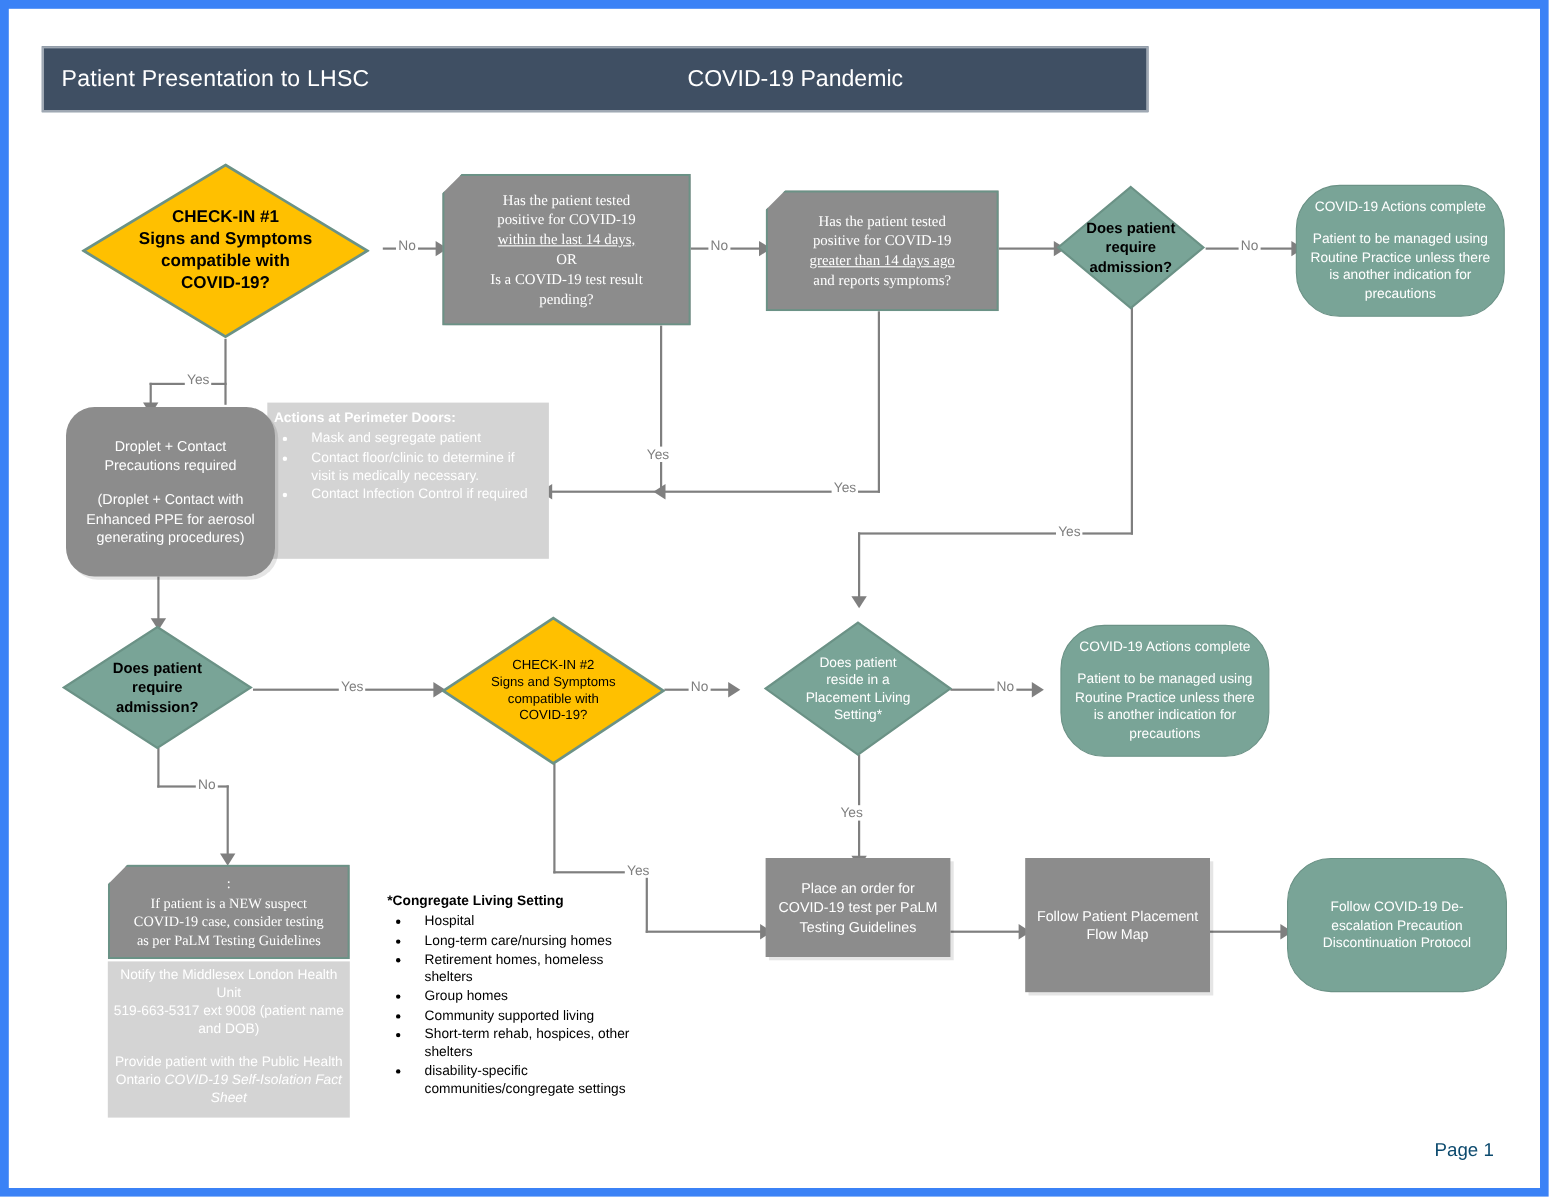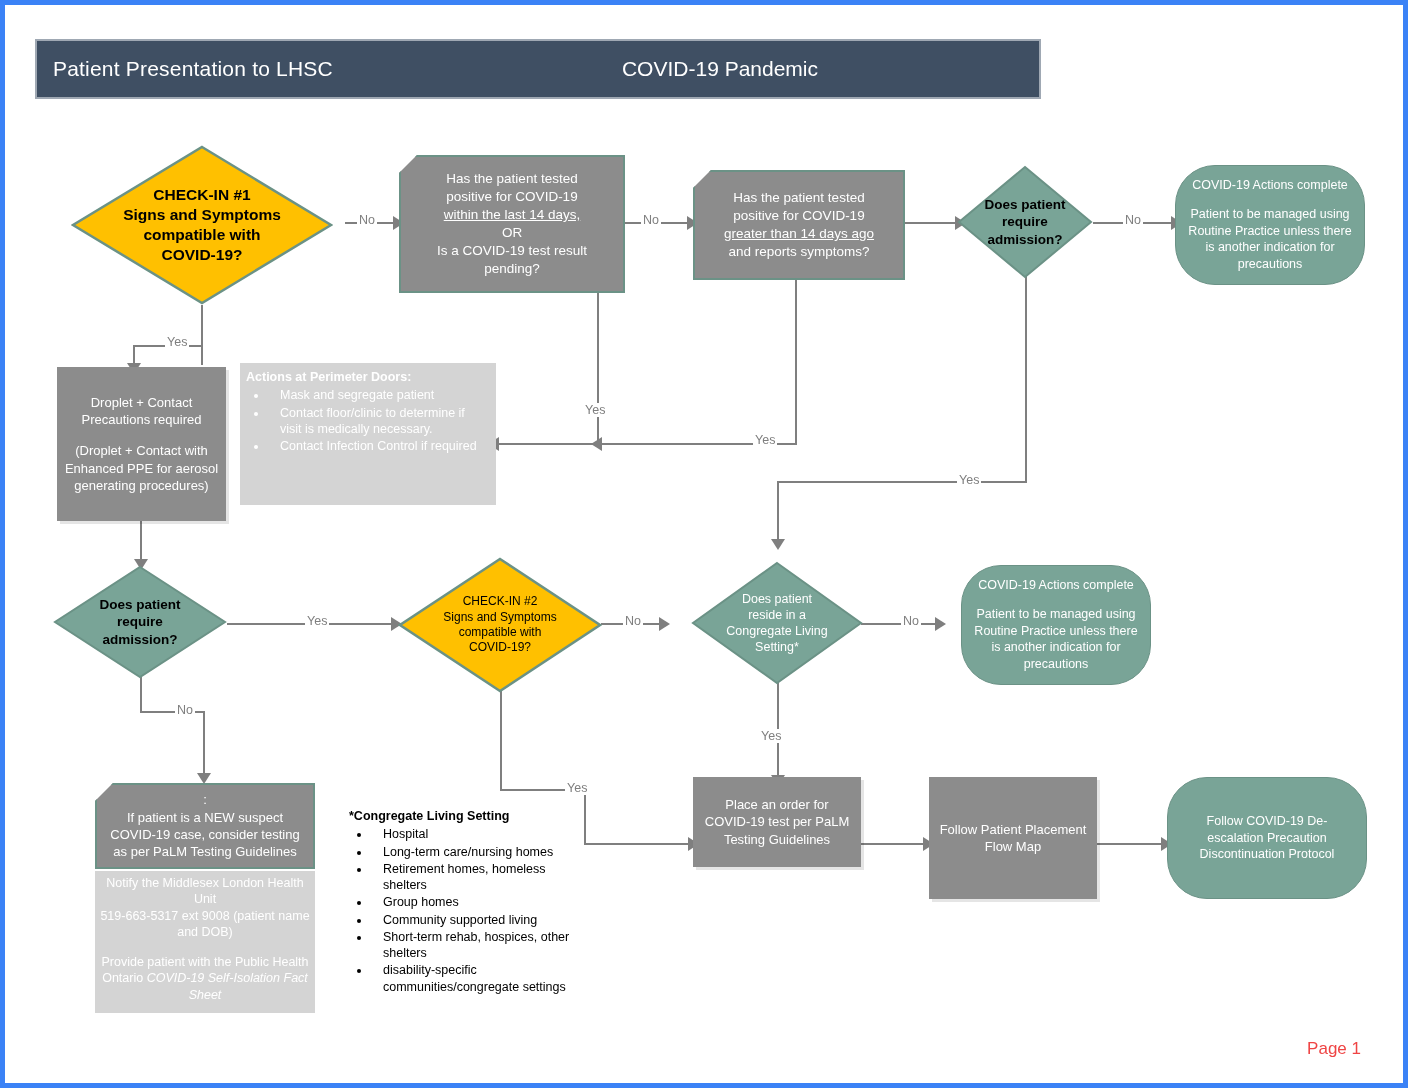--- a/index.html
+++ b/index.html
@@ -5,21 +5,21 @@
   html,body{margin:0;padding:0;background:#ffffff;}
   body{
     font-family:"Liberation Sans", sans-serif;
     width:1408px;height:1088px;position:relative;overflow:hidden;
     -webkit-font-smoothing:antialiased;
   }
   #page{
     position:absolute;left:0;top:0;width:1408px;height:1088px;
     background:#fff;
     box-sizing:border-box;
-    border:5px solid #3b82f6;
+    border:8px solid #3b82f6;
   }
   
   .hdr-wrap{position:absolute;left:30px;top:34px;width:1348px;height:62px;}
   .hdr-main{
     position:absolute;left:0;top:0;width:1006px;height:60px;
     background:#3f4f63;border:2px solid #9fa8b3;box-sizing:border-box;
   }
   .hdr-main .t1{
     position:absolute;left:16px;top:50%;transform:translateY(-50%);
     color:#ffffff;font-size:21px;letter-spacing:.2px;white-space:nowrap;
@@ -49,20 +49,21 @@
 
   .boxgrey{
     background:#8c8c8c;color:#ffffff;
     display:flex;align-items:center;justify-content:center;text-align:center;
     line-height:1.33;
   }
   .boxgrey.teal-edge{border:2px solid #6b9286;}
   .penta{
     
     clip-path:polygon(18px 0,100% 0,100% 100%,0 100%,0 18px);
+    font-family:Liberation Serif, serif;
   }
   .shadowed{box-shadow:3px 3px 0 rgba(0,0,0,.10);}
 
   .rounded-teal{
     background:#79a497;color:#ffffff;border-radius:40px;
     display:flex;align-items:center;justify-content:center;text-align:center;
     line-height:1.34;border:1px solid #6b9286;
   }
   .lightbox{
     background:#d4d4d4;color:#ffffff;line-height:1.3;
@@ -84,21 +85,21 @@
   }
 
   
   ul.b{margin:0;padding:0;list-style:none;}
   ul.b li{position:relative;padding-left:34px;margin:0 0 1px 0;}
   ul.b li:before{
     content:"";position:absolute;left:8px;top:7px;width:4px;height:4px;
     border-radius:50%;background:currentColor;
   }
   .footer{
-    position:absolute;right:42px;bottom:24px;color:#ef4444;font-size:17px;
+    position:absolute;right:42px;bottom:24px;color:#0c4a6e;font-size:17px;
   }
 </style>
 </head>
 <body>
 
 <div id="page">
 
   <div class="hdr-wrap">
     <div class="hdr-main">
       <div class="t1">Patient Presentation to LHSC</div>
@@ -225,21 +226,21 @@
   </div>
 
   <div class="node rounded-teal" style="left:1170px;top:160px;width:190px;height:120px;font-size:12.5px;padding:4px 12px;z-index:5;">
     <div>
       <div>COVID-19 Actions complete</div>
       <div style="height:12px;"></div>
       <div>Patient to be managed using Routine Practice unless there is another indication for precautions</div>
     </div>
   </div>
 
-  <div class="node boxgrey shadowed" style="left:52px;top:362px;width:169px;height:154px;font-size:13px;padding:4px 6px;z-index:5;">
+  <div class="node boxgrey shadowed" style="left:52px;top:362px;width:190px;height:154px;font-size:13px;padding:4px 6px;z-index:5;border-radius:26px;">
     <div>
       <div>Droplet + Contact</div>
       <div>Precautions required</div>
       <div style="height:14px;"></div>
       <div>(Droplet + Contact with</div>
       <div>Enhanced PPE for aerosol</div>
       <div>generating procedures)</div>
     </div>
   </div>
 
@@ -275,21 +276,21 @@
     </div>
   </div>
 
   <div class="node diamond" style="left:686px;top:556px;width:172px;height:124px;z-index:5;">
     <svg class="dshape" viewBox="0 0 172 124" preserveAspectRatio="none">
       <polygon points="86,2 170,62 86,122 2,62" fill="#79a497" stroke="#6b9286" stroke-width="2"></polygon>
     </svg>
     <div class="dlabel" style="font-size:12.5px;color:#ffffff;">
       <div>Does patient</div>
         <div>reside in a</div>
-        <div>Congregate Living</div>
+        <div>Placement Living</div>
         <div>Setting*</div>
     </div>
   </div>
 
   <div class="node rounded-teal" style="left:956px;top:560px;width:190px;height:120px;font-size:12.5px;padding:4px 12px;z-index:5;">
     <div>
       <div>COVID-19 Actions complete</div>
       <div style="height:12px;"></div>
       <div>Patient to be managed using Routine Practice unless there is another indication for precautions</div>
     </div>

